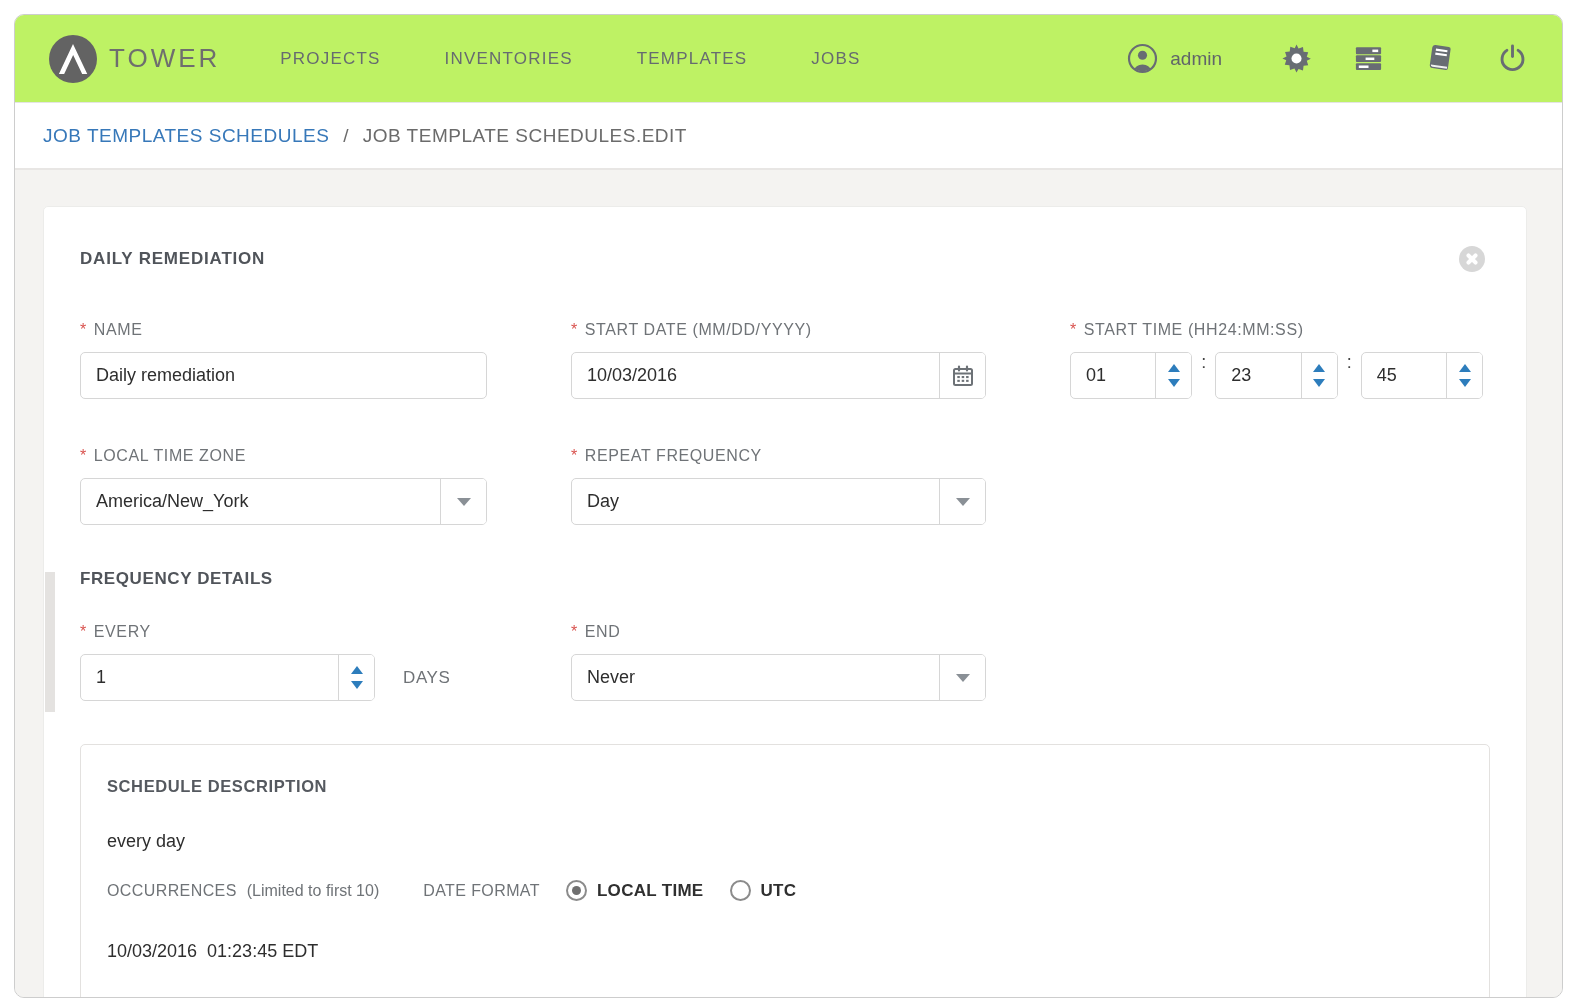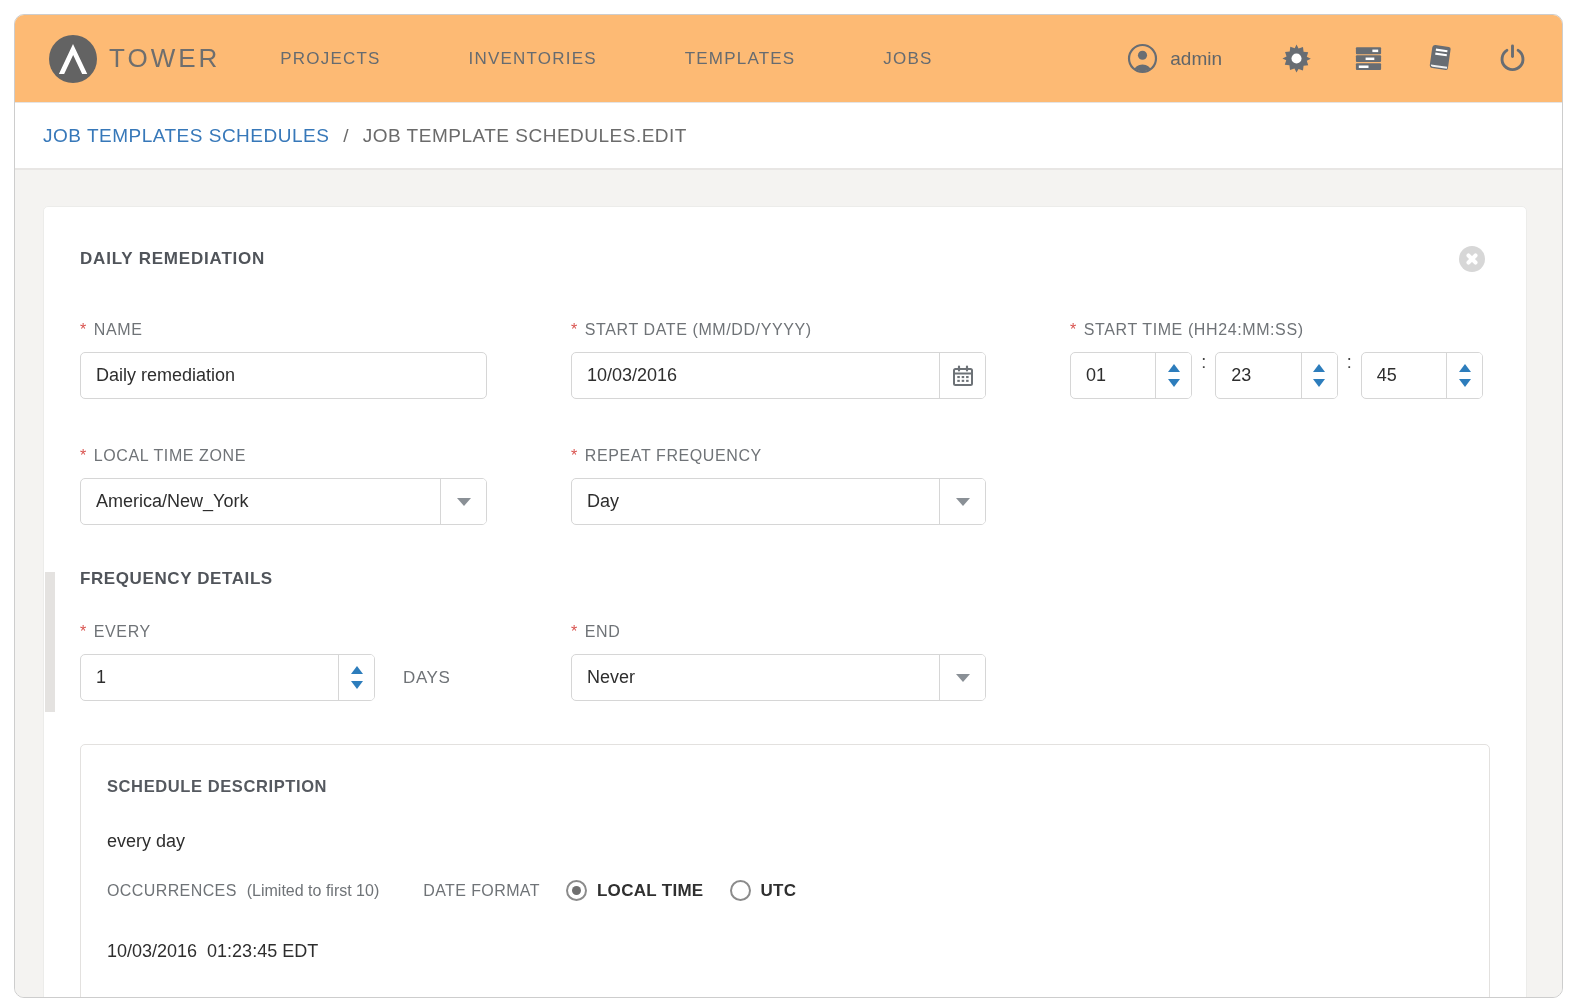--- a/index.html
+++ b/index.html
@@ -6,27 +6,27 @@
   html,body { width:1577px; height:1000px; background:#ffffff; font-family:"Liberation Sans", sans-serif; }
 
   .frame{
     position:absolute; left:14px; top:14px; right:14px; bottom:2px;
     border:1px solid #cdcdcd; border-radius:10px; background:#f4f3f1;
     overflow:hidden; display:flex; flex-direction:column;
   }
 
   
   .topnav{
-    height:88px; background:#fdba74; border-bottom:1px solid #e4e4e4;
+    height:88px; background:#bef264; border-bottom:1px solid #e4e4e4;
     display:flex; align-items:center; padding:0 34px; flex-shrink:0;
   }
   .brand{ display:flex; align-items:center; margin-right:60px; }
   .brand-logo{ width:48px; height:48px; display:block; }
   .brand-name{ font-size:26px; color:#6e6e6e; letter-spacing:3px; margin-left:12px; }
-  .nav-items{ display:flex; align-items:flex-start; gap:88px; }
+  .nav-items{ display:flex; align-items:flex-start; gap:64px; }
   .nav-item{ font-size:17px; color:#666b70; letter-spacing:1.2px; cursor:pointer; }
   .nav-right{ margin-left:auto; display:flex; align-items:center; gap:41px; }
   .user-block{ display:flex; align-items:center; gap:12px; margin-right:18px; }
   .user-name{ font-size:19px; color:#606569; }
   .nav-ico{ width:31px; height:31px; display:block; cursor:pointer; }
 
   
   .breadcrumb-bar{
     height:67px; background:#ffffff; border-bottom:2px solid #e8e6e4;
     display:flex; align-items:center; padding:0 28px; flex-shrink:0;

